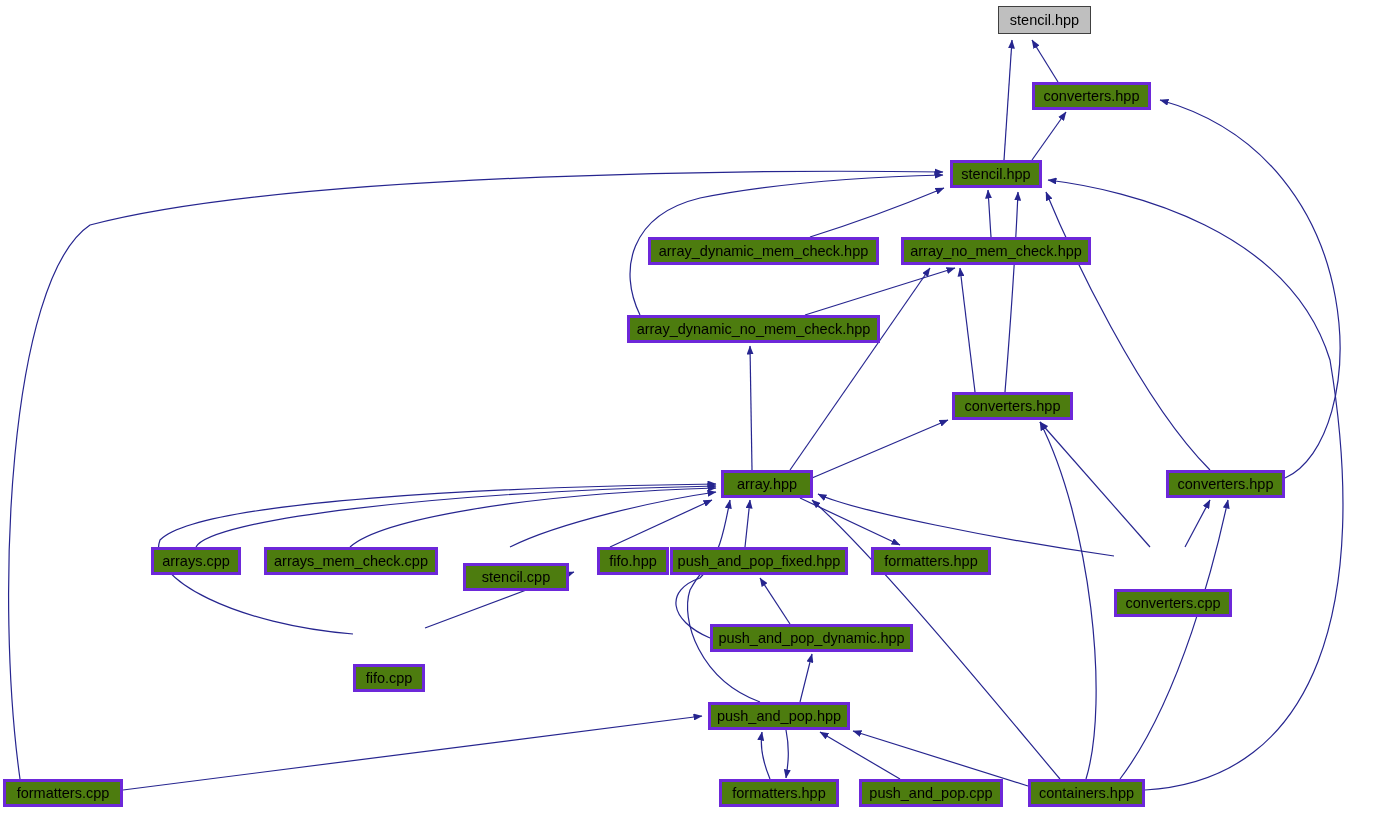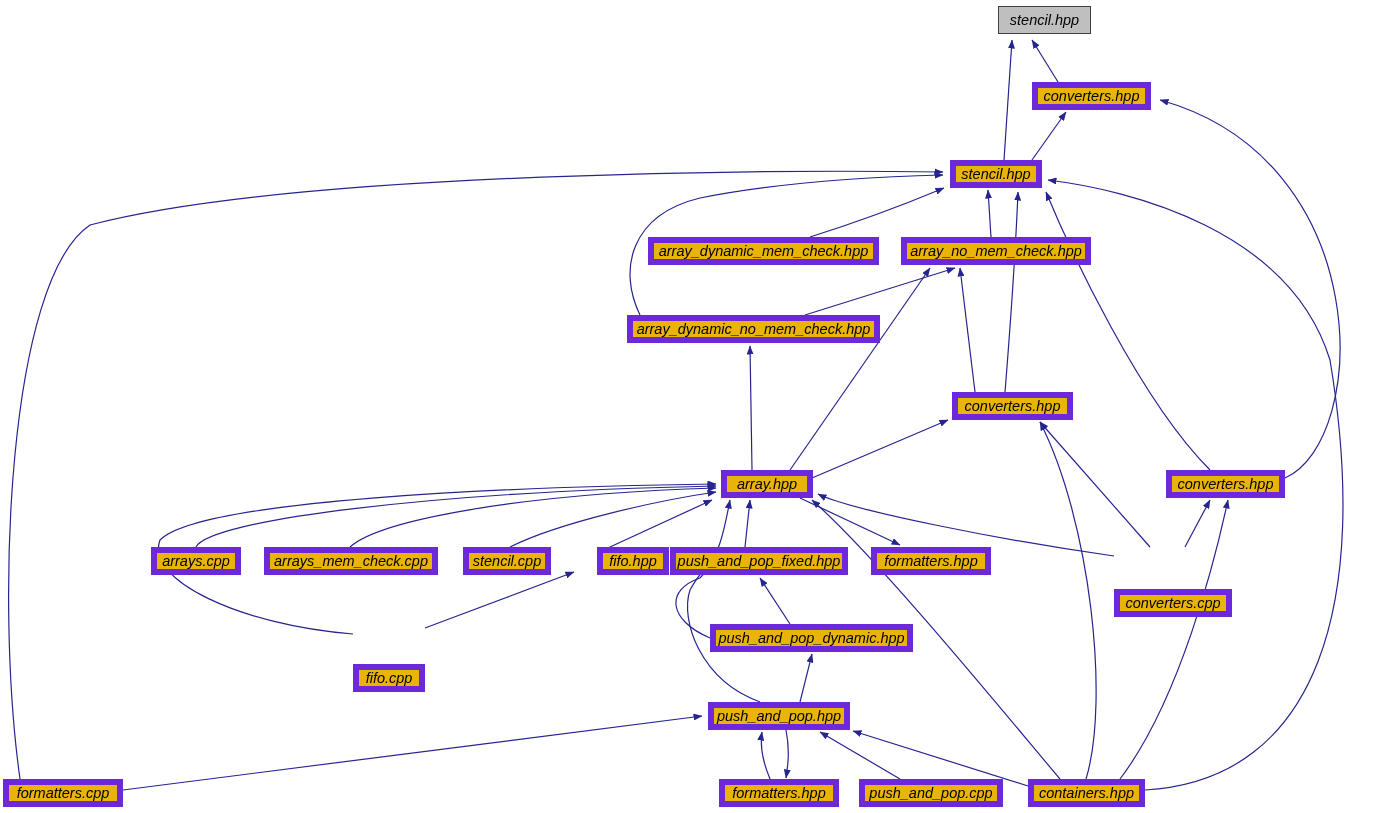--- a/index.html
+++ b/index.html
@@ -20,39 +20,38 @@
   #edge-layer {
     position: absolute;
     left: 0;
     top: 0;
     width: 1376px;
     height: 813px;
   }
   .node {
     position: absolute;
     box-sizing: border-box;
-    border: 6px solid #6d28d9;
-    background: #eab308;
+    border: 3px solid #6d28d9;
+    background: #4d7c0f;
     color: #000000;
     font-size: 14.5px;
     line-height: 1;
     display: flex;
     align-items: center;
     justify-content: center;
     white-space: nowrap;
     z-index: 5;
   }
   .node.highlight {
     background: #bfbfbf;
     border: 1px solid #404040;
   }
   .node-label {
     display: block;
     pointer-events: none;
-    font-style: italic;
   }
 </style>
 </head>
 <body>
 
 <div id="graph-root">
 
   <svg id="edge-layer" viewBox="0 0 1376 813" width="1376" height="813" xmlns="http://www.w3.org/2000/svg">
     <defs>
       <marker id="arrowhead" markerWidth="9" markerHeight="7" refX="8.5" refY="3.5" orient="auto" markerUnits="userSpaceOnUse">
@@ -129,21 +128,21 @@
       </div>
       <div class="node" style="left: 1166px; top: 470px; width: 119px; height: 28px;">
         <span class="node-label">converters.hpp</span>
       </div>
       <div class="node" style="left: 151px; top: 547px; width: 90px; height: 28px;">
         <span class="node-label">arrays.cpp</span>
       </div>
       <div class="node" style="left: 264px; top: 547px; width: 174px; height: 28px;">
         <span class="node-label">arrays_mem_check.cpp</span>
       </div>
-      <div class="node" style="left: 463px; top: 547px; width: 88px; height: 28px;">
+      <div class="node" style="left: 463px; top: 563px; width: 106px; height: 28px;">
         <span class="node-label">stencil.cpp</span>
       </div>
       <div class="node" style="left: 597px; top: 547px; width: 72px; height: 28px; align-items: center;">
         <span class="node-label">fifo.hpp</span>
       </div>
       <div class="node" style="left: 670px; top: 547px; width: 178px; height: 28px;">
         <span class="node-label">push_and_pop_fixed.hpp</span>
       </div>
       <div class="node" style="left: 871px; top: 547px; width: 120px; height: 28px;">
         <span class="node-label">formatters.hpp</span>

